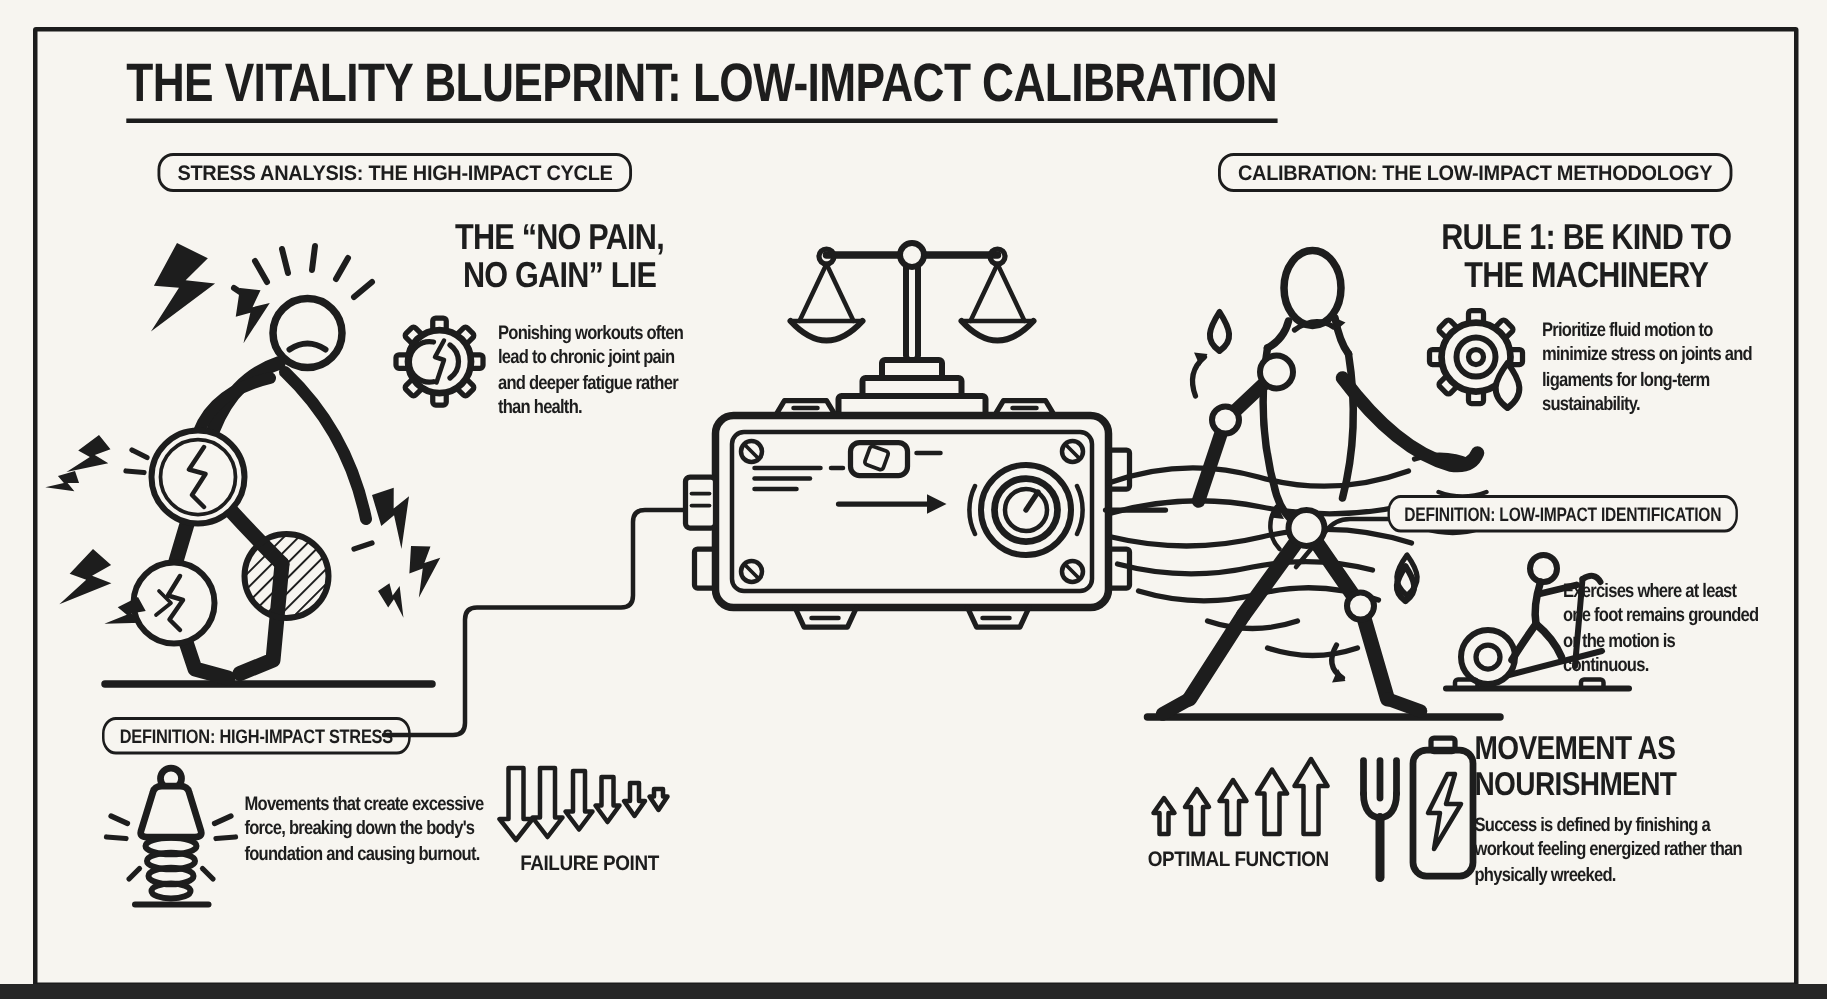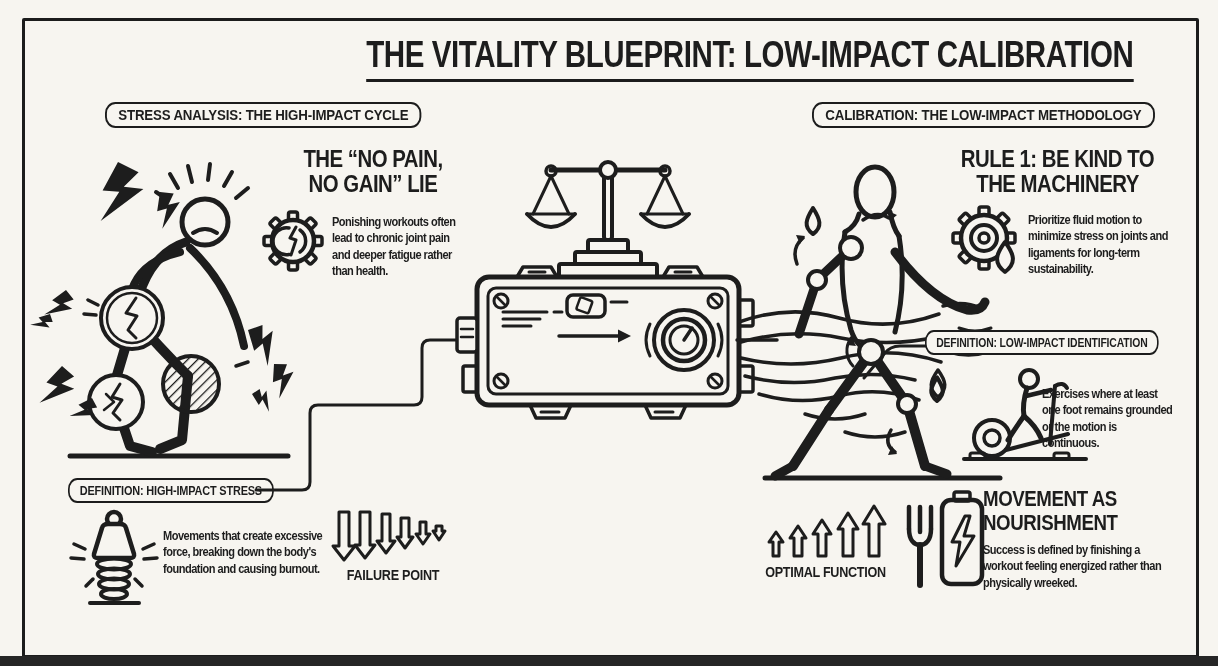--- a/index.html
+++ b/index.html
@@ -3,21 +3,21 @@
 <meta charset="utf-8">
 <style>
   html,body{margin:0;padding:0;background:#e9e7e2;}
   #stage{position:relative;width:1218px;height:666px;background:#f7f5f0;overflow:hidden;
          font-family:"Liberation Sans",sans-serif;color:#1d1d1d;}
   .abs{position:absolute;}
   .frame{border:3px solid #1c1c1c;border-radius:2px;background:transparent;}
   .title{font-size:36px;font-weight:700;letter-spacing:-0.5px;white-space:nowrap;
          border-bottom:3.5px solid #1c1c1c;padding-bottom:3px;
          transform:scaleX(0.82);transform-origin:center top;}
-  .titlewrap{left:0;top:34px;width:1218px;display:flex;justify-content:flex-end;}
+  .titlewrap{left:0;top:34px;width:1218px;display:flex;justify-content:flex-start;}
   .pill{border:2.5px solid #1c1c1c;border-radius:11px;padding:3px 12px;font-size:14px;
         font-weight:700;white-space:nowrap;letter-spacing:-0.2px;background:#f7f5f0;
         transform-origin:left top;}
   .sx95{transform:scaleX(0.95);} .sx84{transform:scaleX(0.84);font-size:13px;}
   .sx80{transform:scaleX(0.80);font-size:13px;}
   .h2{font-weight:700;font-size:24px;line-height:1.06;text-align:center;letter-spacing:-0.6px;
       transform:scaleX(0.85);transform-origin:center top;white-space:pre-line;}
   .h3{font-weight:700;font-size:22px;line-height:1.07;letter-spacing:-0.5px;
       transform:scaleX(0.85);transform-origin:left top;white-space:pre-line;}
   .bodyTxt{font-weight:700;font-size:13px;line-height:1.26;letter-spacing:-0.6px;

